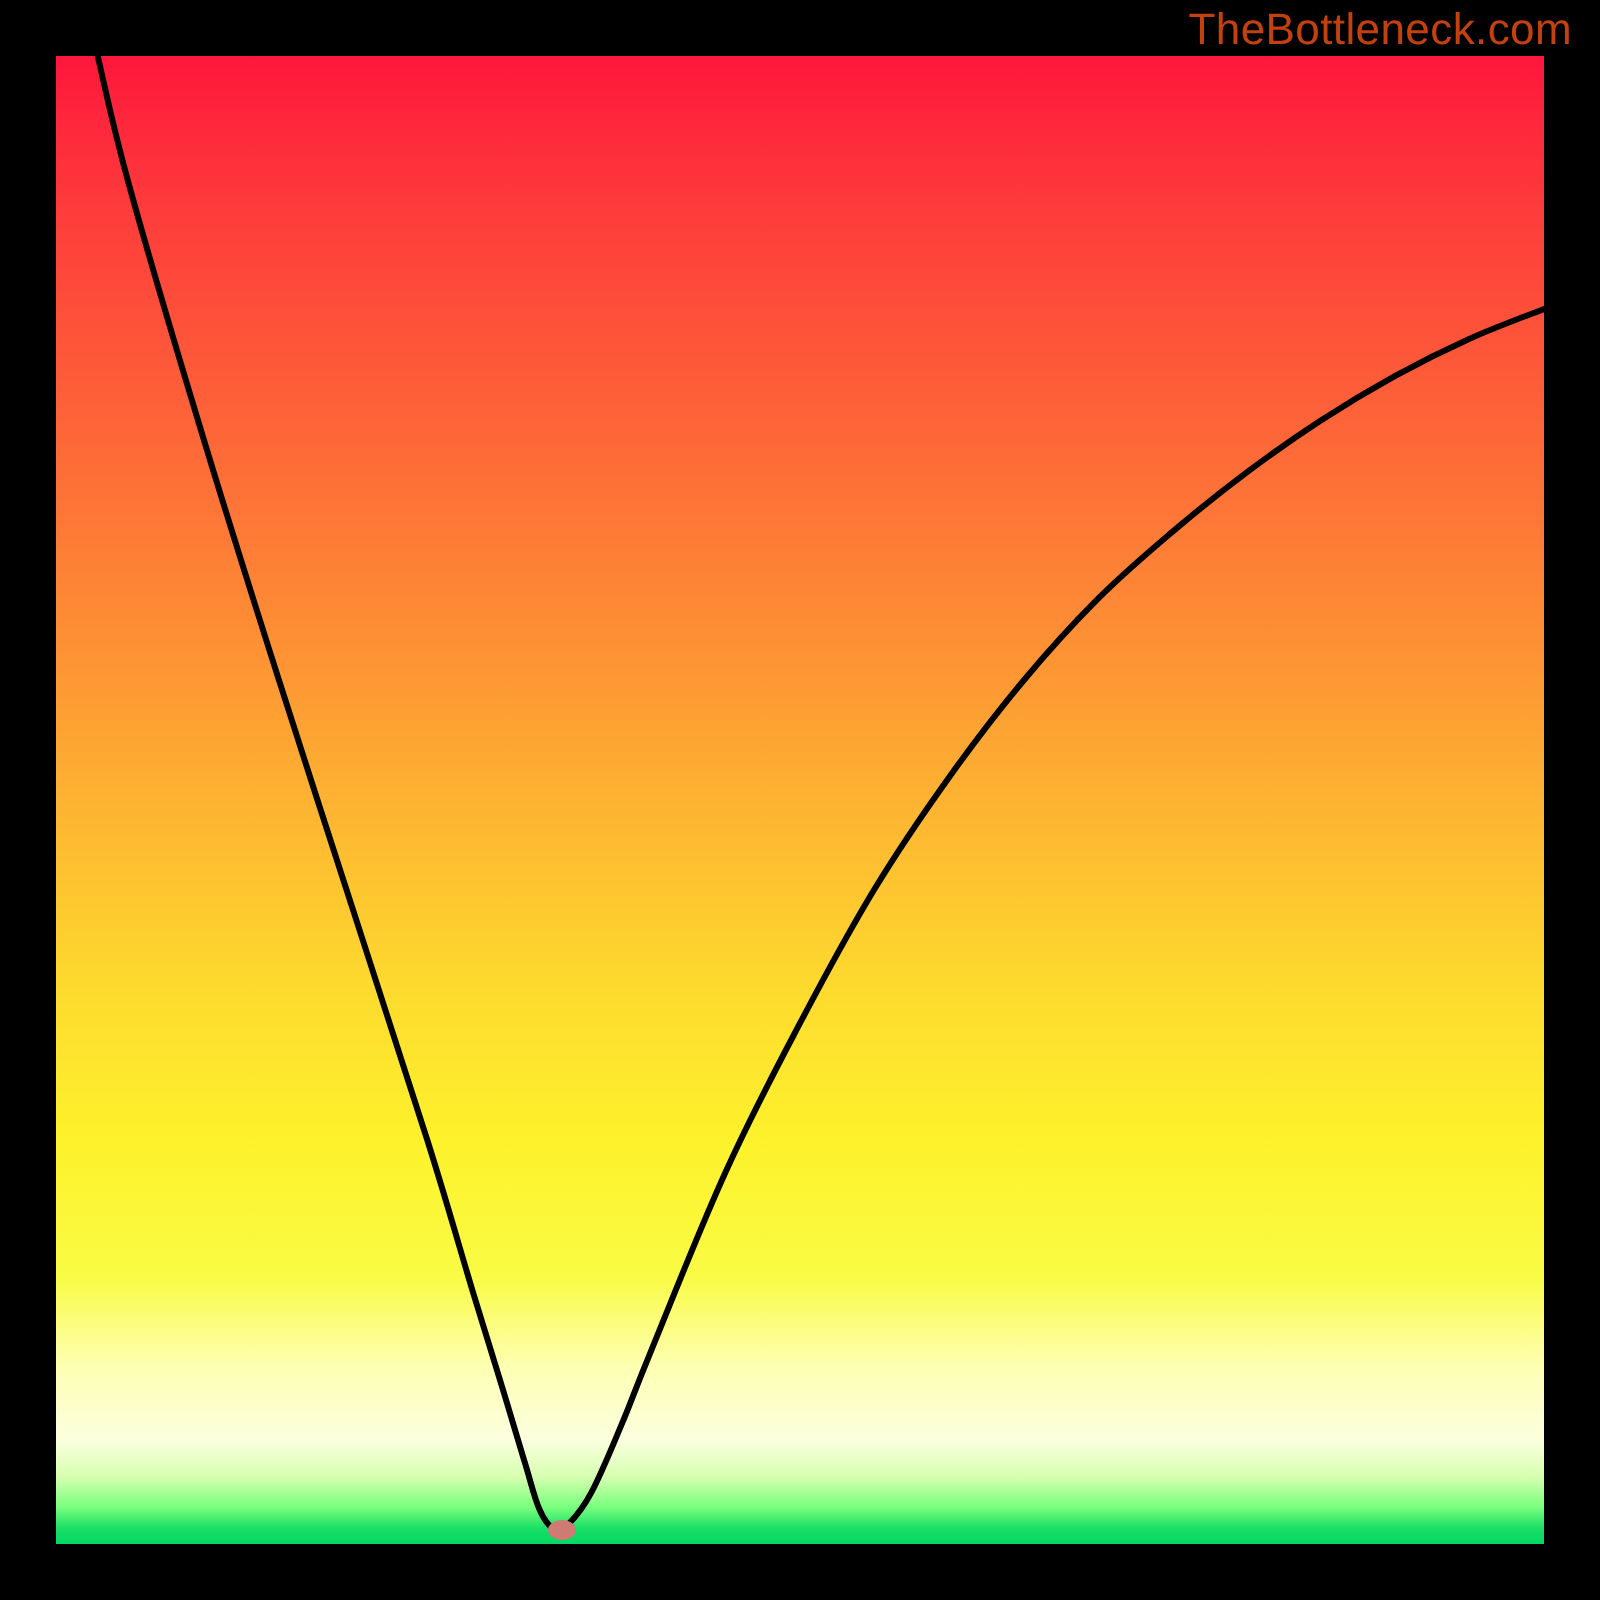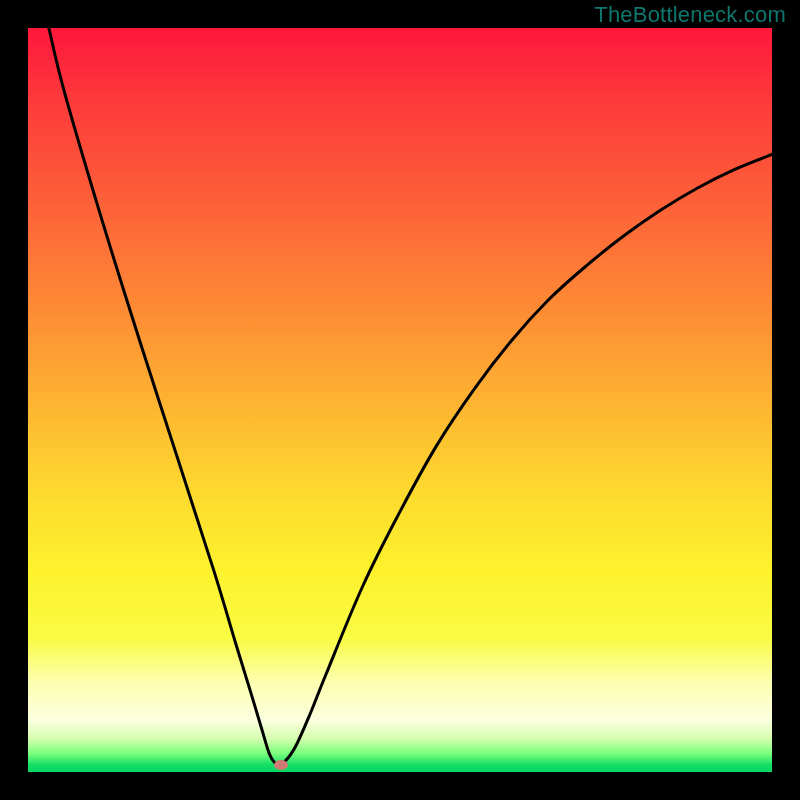--- a/index.html
+++ b/index.html
@@ -16,21 +16,21 @@
     width: 800px;
     height: 800px;
     background: #000;
   }
   .watermark {
     position: absolute;
     top: 2px;
     right: 14px;
     font-size: 22px;
     font-weight: 400;
-    color: #0f766e;
+    color: #c2410c;
     letter-spacing: 0.2px;
     z-index: 10;
   }
   .plot-area {
     position: absolute;
     left: 28px;
     top: 28px;
     width: 744px;
     height: 744px;
     overflow: hidden;

